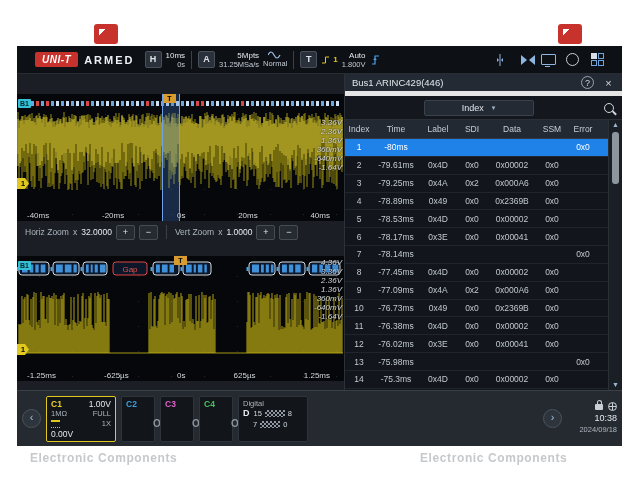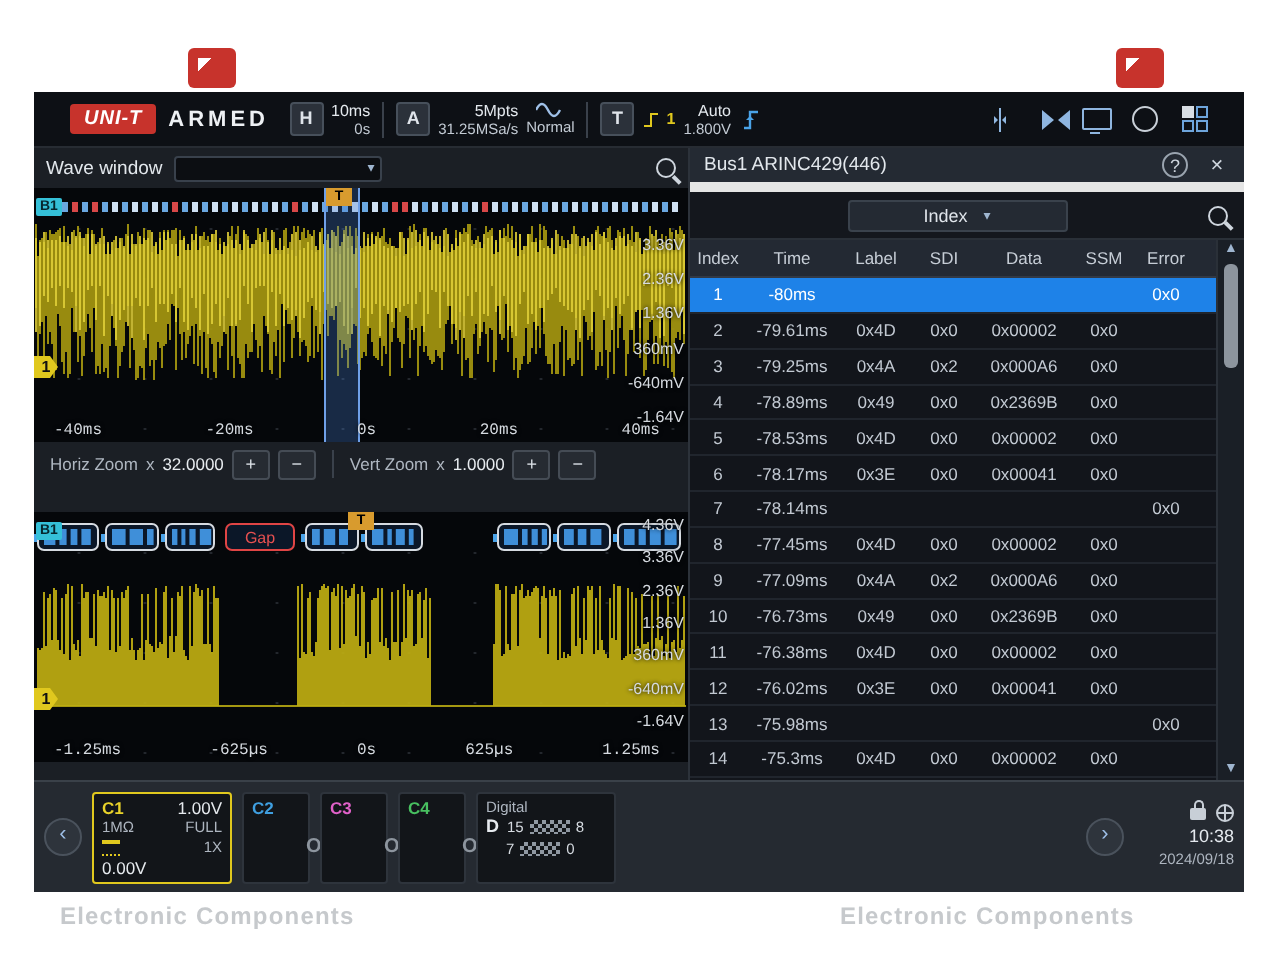--- a/index.html
+++ b/index.html
@@ -61,26 +61,26 @@
   .plot svg{position:absolute;left:0;top:0;}
   .zoom-band{position:absolute;left:145px;top:0;bottom:0;width:16px;
              background:rgba(70,125,210,.30);border-left:1px solid #6fa0e8;border-right:1px solid #6fa0e8;}
   .t-tab{position:absolute;top:0;width:13px;height:9px;background:#d89b2e;color:#000;
          font-size:7px;font-weight:bold;text-align:center;line-height:9px;}
   .bus-tag{position:absolute;left:1px;top:5px;background:#35c0d8;color:#06272e;font-size:7px;
            font-weight:bold;padding:0 2px;height:9px;line-height:9px;border-radius:1px;}
   .ch-tag{position:absolute;left:0;width:12px;height:11px;background:#e0c81e;color:#111;font-size:8px;
           font-weight:bold;text-align:center;line-height:11px;
           clip-path:polygon(0 0,8px 0,12px 50%,8px 100%,0 100%);}
-  .vlabels{position:absolute;right:2px;display:flex;flex-direction:column;justify-content:space-between;
-           align-items:flex-end;font-size:8px;color:#d5dae0;text-shadow:0 0 2px #000;}
+  .vlabels{position:absolute;right:2px;display:flex;flex-direction:column;
+           align-items:flex-end;font-size:8px;color:#d5dae0;text-shadow:0 0 2px #000;font-style:italic;}
   .vl1{top:24px;bottom:8px;}
   .vl2{top:2px;bottom:16px;}
   .tlabels{position:absolute;left:10px;right:14px;bottom:1px;display:flex;justify-content:space-between;
-           font-size:8px;color:#d5dae0;text-shadow:0 0 2px #000;font-family:Liberation Mono, monospace;}
+           font-size:8px;color:#d5dae0;text-shadow:0 0 2px #000;}
 
   .zoomrow{position:absolute;left:0;top:147px;width:327px;height:22px;background:#1b1f25;
            display:flex;align-items:center;gap:4px;padding:0 8px;box-sizing:border-box;
            font-size:8.5px;color:#aeb6c0;}
   .zval{color:#e8ecf0;}
   .zbtn{width:17px;height:13px;border:1px solid #454c55;background:#262b32;color:#dfe4ea;
         font-size:9px;line-height:12px;text-align:center;border-radius:2px;}
   .zdiv{width:1px;height:14px;background:#3a414b;margin:0 4px;}
 
   
@@ -226,27 +226,20 @@
           <i></i>
           <i></i>
           <i></i>
           <i></i>
         </span>
     </div>
 
     <div class="content">
 
       <div class="wave-area">
-        <div class="wave-head">
-          <span class="wave-title">Wave window</span>
-          <span class="wave-dd">
-            <span class="dd-arrow">▾</span>
-          </span>
-          <span class="mag ml-auto"></span>
-        </div>
 
         <div class="plot plot1">
           <svg id="wave1" width="327" height="127">
               <path d="M1 18L1 60M2 34L2 85M3 26L3 73M4 25L4 67M5 27L5 86M6 22L6 64M7 30L7 78M8 21L8 72M9 23L9 78M10 23L10 95M11 22L11 91M12 21L12 63M13 20L13 69M14 27L14 87M15 19L15 93M16 27L16 82M17 29L17 95M18 28L18 93M19 31L19 60M20 21L20 72M21 25L21 59M22 19L22 87M23 24L23 74M24 25L24 94M25 29L25 84M26 23L26 72M27 20L27 63M28 33L28 70M29 21L29 82M30 23L30 60M31 29L31 93M32 27L32 89M33 28L33 93M34 20L34 78M35 28L35 92M36 33L36 90M37 28L37 95M38 33L38 79M39 31L39 58M40 26L40 70M41 30L41 79M42 30L42 95M43 27L43 89M44 25L44 82M45 30L45 79M46 23L46 67M47 18L47 59M48 33L48 90M49 28L49 59M50 28L50 81M51 29L51 96M52 22L52 95M53 28L53 89M54 28L54 90M55 20L55 96M56 26L56 80M57 21L57 73M58 21L58 89M59 32L59 86M60 29L60 96M61 28L61 86M62 33L62 77M63 22L63 80M64 31L64 90M65 21L65 79M66 26L66 78M67 21L67 68M68 25L68 76M69 21L69 58M70 21L70 59M71 20L71 91M72 34L72 60M73 21L73 73M74 26L74 86M75 24L75 72M76 31L76 85M77 31L77 78M78 31L78 74M79 27L79 69M80 26L80 88M81 19L81 68M82 31L82 89M83 30L83 74M84 24L84 93M85 22L85 72M86 26L86 90M87 24L87 95M88 27L88 75M89 23L89 78M90 23L90 92M91 27L91 95M92 31L92 77M93 25L93 85M94 33L94 79M95 29L95 64M96 29L96 73M97 28L97 91M98 24L98 69M99 19L99 84M100 30L100 95M101 23L101 68M102 19L102 85M103 33L103 88M104 31L104 95M105 22L105 95M106 23L106 78M107 24L107 85M108 30L108 82M109 30L109 82M110 28L110 68M111 31L111 76M112 20L112 85M113 25L113 79M114 27L114 92M115 33L115 64M116 20L116 69M117 26L117 73M118 33L118 91M119 26L119 93M120 22L120 77M121 33L121 84M122 31L122 71M123 33L123 95M124 31L124 58M125 21L125 87M126 20L126 61M127 33L127 68M128 27L128 68M129 31L129 85M130 19L130 75M131 34L131 61M132 19L132 72M133 31L133 84M134 22L134 77M135 20L135 76M136 25L136 79M137 21L137 87M138 23L138 84M139 31L139 59M140 21L140 85M141 32L141 69M142 31L142 82M143 23L143 62M144 20L144 96M145 29L145 68M146 26L146 61M147 26L147 74M148 30L148 64M149 30L149 64M150 22L150 66M151 32L151 59M152 19L152 94M153 33L153 76M154 27L154 85M155 21L155 78M156 19L156 81M157 30L157 90M158 19L158 80M159 24L159 60M160 33L160 68M161 20L161 69M162 24L162 88M163 31L163 91M164 30L164 85M165 32L165 82M166 29L166 84M167 23L167 73M168 29L168 70M169 22L169 77M170 28L170 84M171 25L171 85M172 22L172 86M173 26L173 75M174 24L174 89M175 20L175 79M176 27L176 83M177 28L177 61M178 25L178 94M179 29L179 77M180 29L180 70M181 34L181 60M182 30L182 75M183 22L183 77M184 22L184 90M185 34L185 78M186 33L186 64M187 26L187 65M188 19L188 85M189 30L189 66M190 18L190 76M191 29L191 70M192 27L192 94M193 23L193 79M194 29L194 69M195 20L195 82M196 20L196 79M197 25L197 84M198 31L198 86M199 27L199 88M200 26L200 87M201 28L201 81M202 28L202 84M203 30L203 85M204 32L204 91M205 29L205 82M206 20L206 68M207 34L207 66M208 32L208 59M209 30L209 78M210 31L210 68M211 21L211 70M212 29L212 83M213 23L213 62M214 23L214 94M215 20L215 64M216 22L216 86M217 18L217 85M218 18L218 95M219 26L219 95M220 28L220 73M221 30L221 68M222 24L222 83M223 30L223 79M224 30L224 72M225 28L225 67M226 19L226 73M227 22L227 87M228 21L228 70M229 20L229 71M230 33L230 92M231 27L231 86M232 32L232 59M233 21L233 66M234 25L234 76M235 20L235 75M236 24L236 58M237 18L237 82M238 25L238 69M239 19L239 75M240 30L240 91M241 27L241 85M242 34L242 95M243 23L243 91M244 31L244 88M245 33L245 84M246 29L246 70M247 23L247 88M248 23L248 87M249 19L249 80M250 27L250 67M251 25L251 83M252 32L252 69M253 18L253 80M254 26L254 60M255 19L255 73M256 21L256 84M257 30L257 88M258 30L258 88M259 26L259 93M260 33L260 78M261 33L261 93M262 23L262 93M263 31L263 77M264 24L264 69M265 26L265 94M266 30L266 71M267 30L267 86M268 28L268 85M269 28L269 89M270 19L270 88M271 33L271 65M272 24L272 86M273 30L273 77M274 25L274 94M275 34L275 64M276 29L276 67M277 27L277 76M278 27L278 74M279 29L279 81M280 31L280 62M281 21L281 91M282 19L282 89M283 23L283 82M284 24L284 89M285 22L285 64M286 25L286 81M287 20L287 95M288 19L288 82M289 26L289 65M290 31L290 93M291 29L291 59M292 21L292 80M293 22L293 70M294 25L294 64M295 20L295 76M296 29L296 94M297 28L297 83M298 26L298 71M299 19L299 70M300 27L300 82M301 32L301 61M302 22L302 61M303 26L303 85M304 33L304 61M305 30L305 94M306 25L306 91M307 31L307 76M308 19L308 67M309 31L309 63M310 24L310 88M311 29L311 74M312 26L312 88M313 29L313 83M314 23L314 65M315 33L315 89M316 24L316 77M317 28L317 90M318 20L318 60M319 22L319 92M320 31L320 95M321 31L321 75M322 23L322 72M323 19L323 76M324 21L324 62M325 23L325 78" stroke="#a89a10" stroke-width="1" opacity="0.9"></path>
               <path d="M1 25L1 72M3 27L3 69M5 22L5 54M7 26L7 57M9 26L9 50M11 26L11 59M13 24L13 49M15 27L15 60M17 24L17 50M19 22L19 52M21 24L21 72M23 22L23 71M25 25L25 67M27 23L27 51M29 23L29 49M31 28L31 66M33 25L33 49M35 24L35 74M37 27L37 54M39 27L39 64M41 24L41 76M43 25L43 66M45 29L45 61M47 24L47 69M49 23L49 75M51 28L51 55M53 24L53 59M55 25L55 76M57 25L57 59M59 22L59 50M61 27L61 67M63 25L63 58M65 22L65 58M67 22L67 62M69 28L69 53M71 28L71 67M73 26L73 50M75 25L75 67M77 28L77 71M79 23L79 55M81 23L81 60M83 24L83 71M85 29L85 53M87 29L87 73M89 23L89 68M91 21L91 58M93 28L93 69M95 27L95 72M97 22L97 55M99 26L99 69M101 26L101 69M103 28L103 66M105 21L105 49M107 26L107 58M109 28L109 72M111 26L111 50M113 23L113 49M115 22L115 49M117 27L117 72M119 21L119 52M121 30L121 69M123 25L123 53M125 29L125 69M127 30L127 60M129 23L129 66M131 22L131 64M133 26L133 75M135 30L135 65M137 27L137 57M139 24L139 55M141 29L141 61M143 22L143 73M145 28L145 52M147 23L147 58M149 21L149 60M151 24L151 59M153 29L153 57M155 23L155 69M157 24L157 73M159 29L159 73M161 30L161 50M163 29L163 65M165 22L165 60M167 25L167 69M169 23L169 63M171 24L171 58M173 25L173 74M175 29L175 59M177 30L177 63M179 29L179 67M181 30L181 60M183 22L183 62M185 25L185 59M187 25L187 58M189 22L189 71M191 21L191 58M193 26L193 52M195 22L195 72M197 24L197 63M199 22L199 51M201 24L201 52M203 24L203 70M205 21L205 52M207 23L207 59M209 28L209 68M211 25L211 76M213 22L213 71M215 27L215 75M217 23L217 54M219 29L219 64M221 26L221 52M223 27L223 75M225 23L225 63M227 25L227 64M229 24L229 49M231 26L231 62M233 21L233 73M235 25L235 54M237 27L237 71M239 26L239 72M241 22L241 74M243 23L243 58M245 29L245 52M247 23L247 68M249 27L249 63M251 27L251 71M253 26L253 60M255 30L255 67M257 29L257 56M259 25L259 53M261 21L261 50M263 29L263 57M265 30L265 59M267 26L267 61M269 23L269 62M271 23L271 71M273 29L273 75M275 24L275 61M277 25L277 56M279 23L279 72M281 22L281 51M283 28L283 54M285 22L285 66M287 27L287 60M289 30L289 71M291 25L291 55M293 24L293 63M295 24L295 58M297 23L297 54M299 29L299 71M301 22L301 62M303 25L303 70M305 30L305 49M307 26L307 48M309 23L309 66M311 21L311 57M313 29L313 75M315 27L315 74M317 29L317 49M319 28L319 50M321 21L321 62M323 25L323 64M325 23L325 73" stroke="#e3d23a" stroke-width="1" opacity="0.85"></path>
               <rect x="14" y="7" width="3" height="5" fill="#6aa7e0"></rect>
               <rect x="19" y="7" width="3" height="5" fill="#d84848"></rect>
               <rect x="24" y="7" width="3" height="5" fill="#6aa7e0"></rect>
               <rect x="29" y="7" width="3" height="5" fill="#d84848"></rect>
               <rect x="34" y="7" width="3" height="5" fill="#6aa7e0"></rect>

